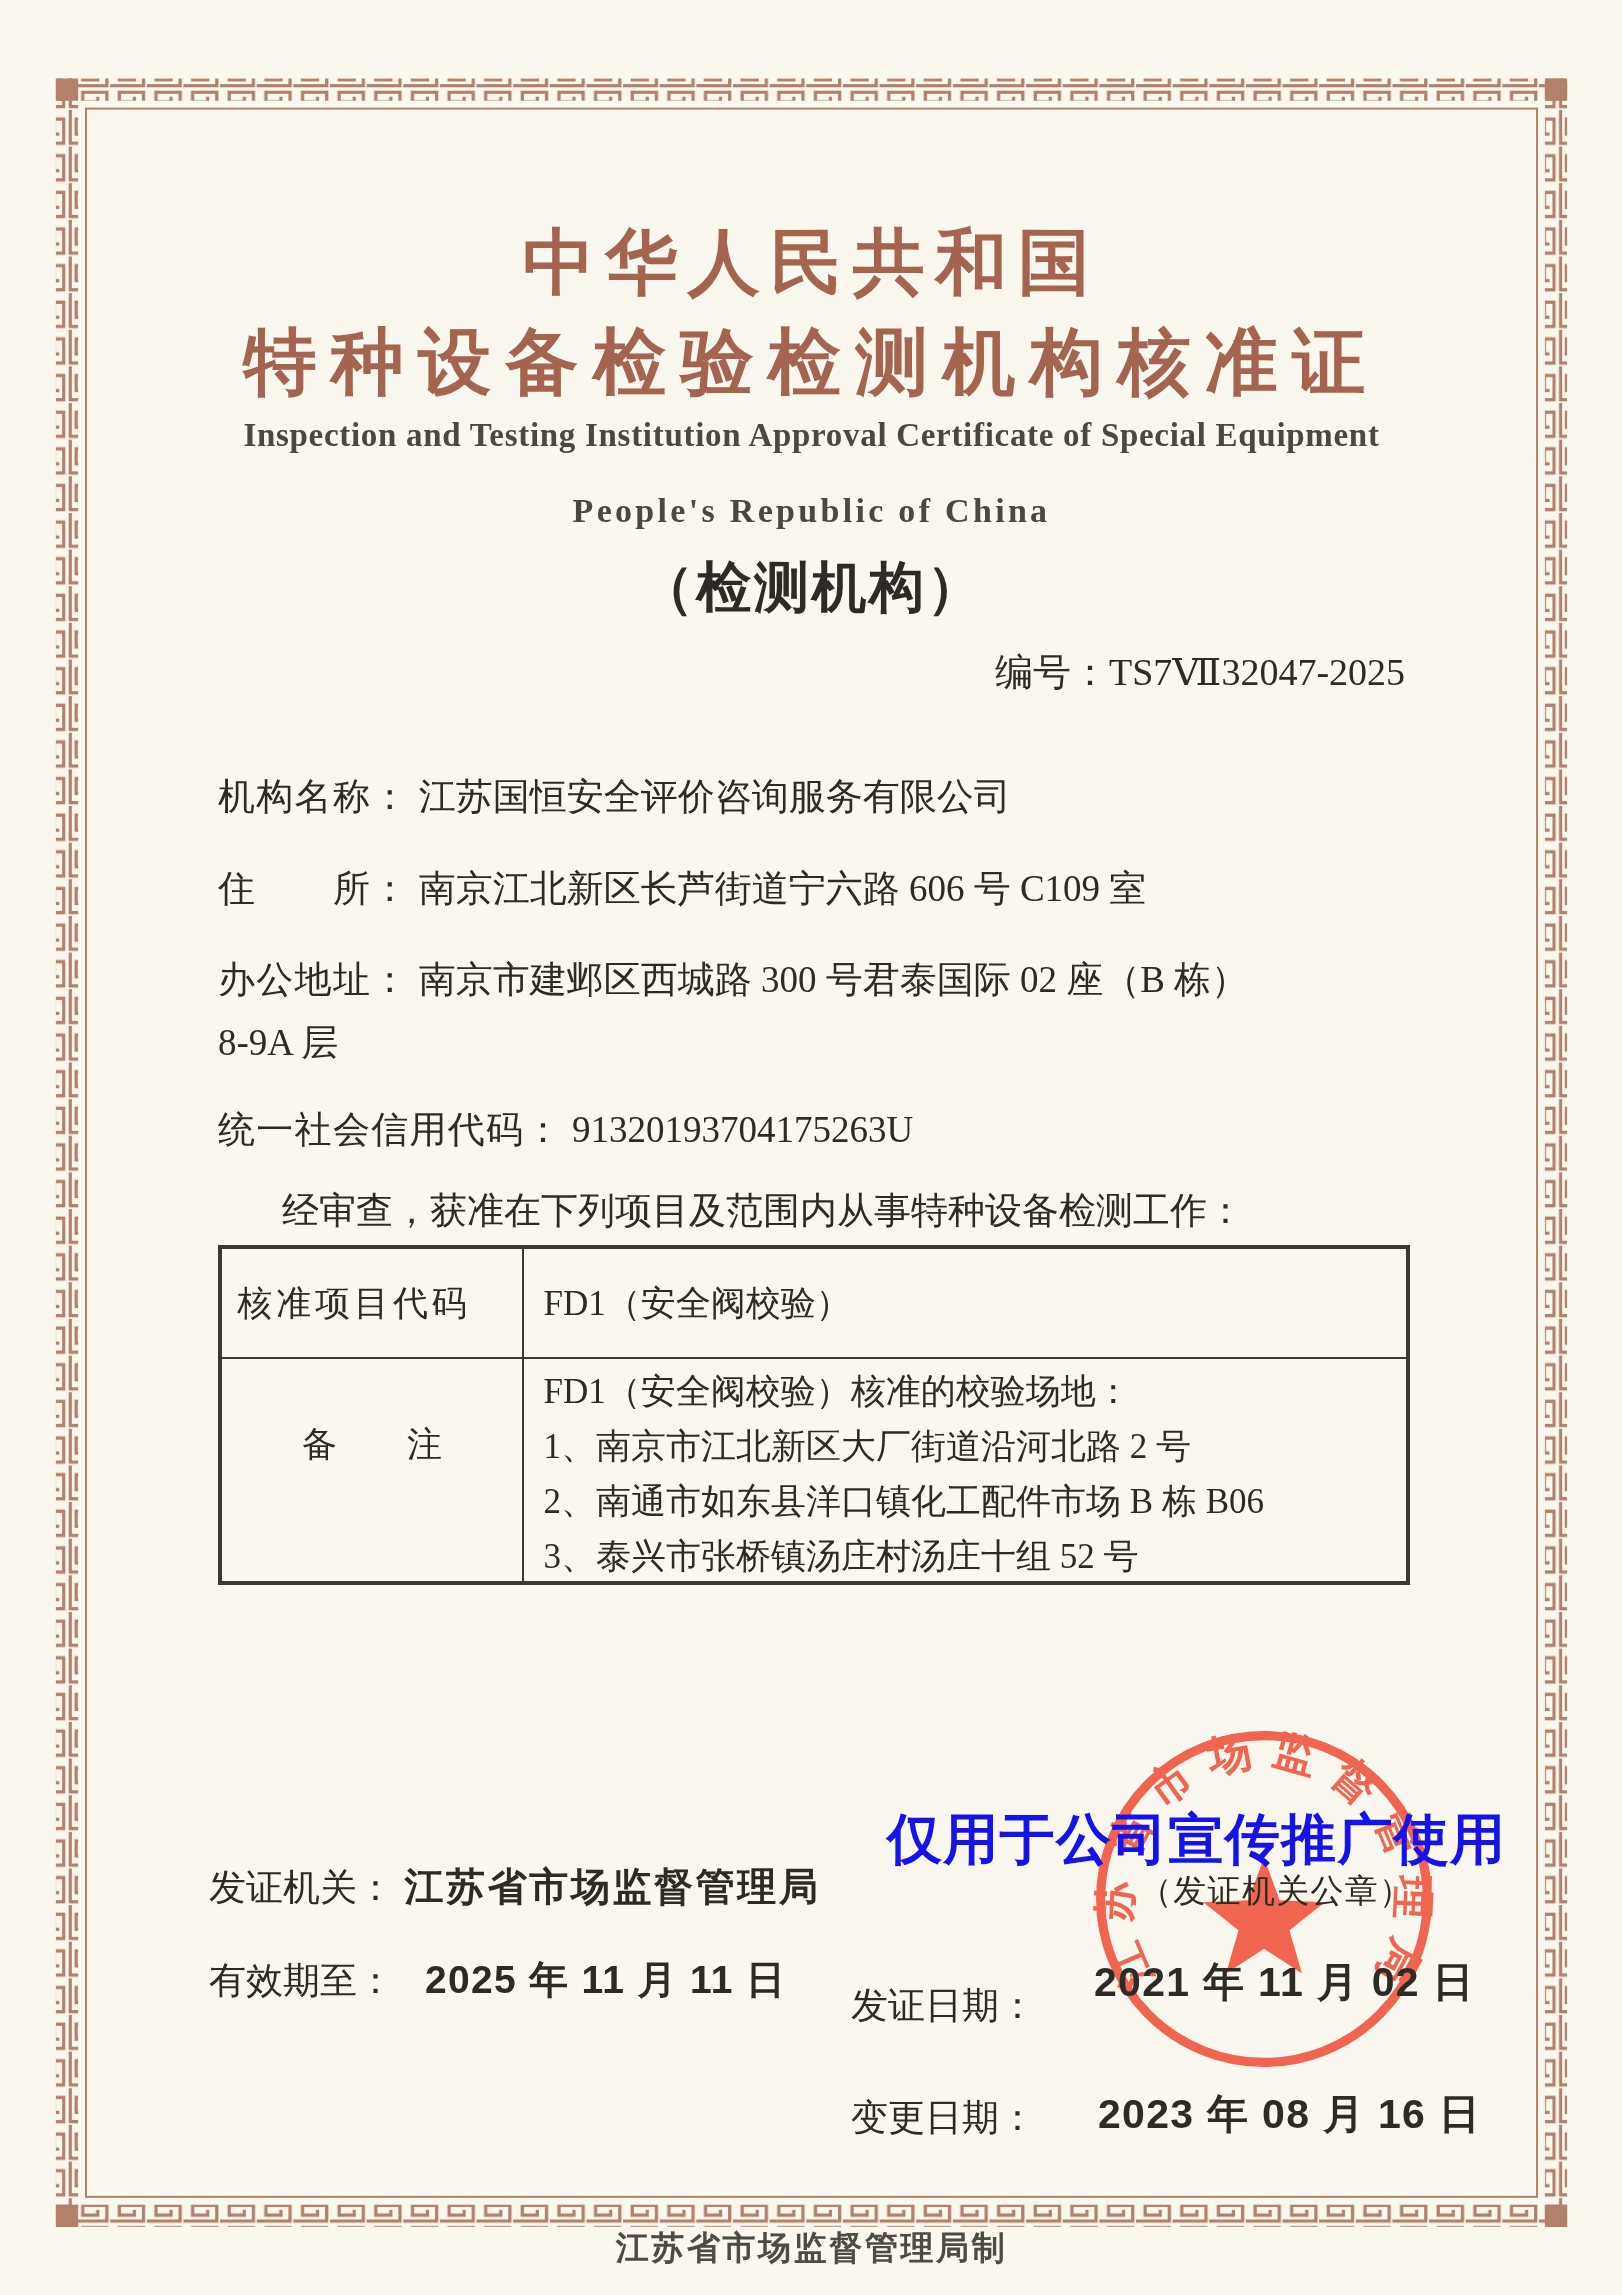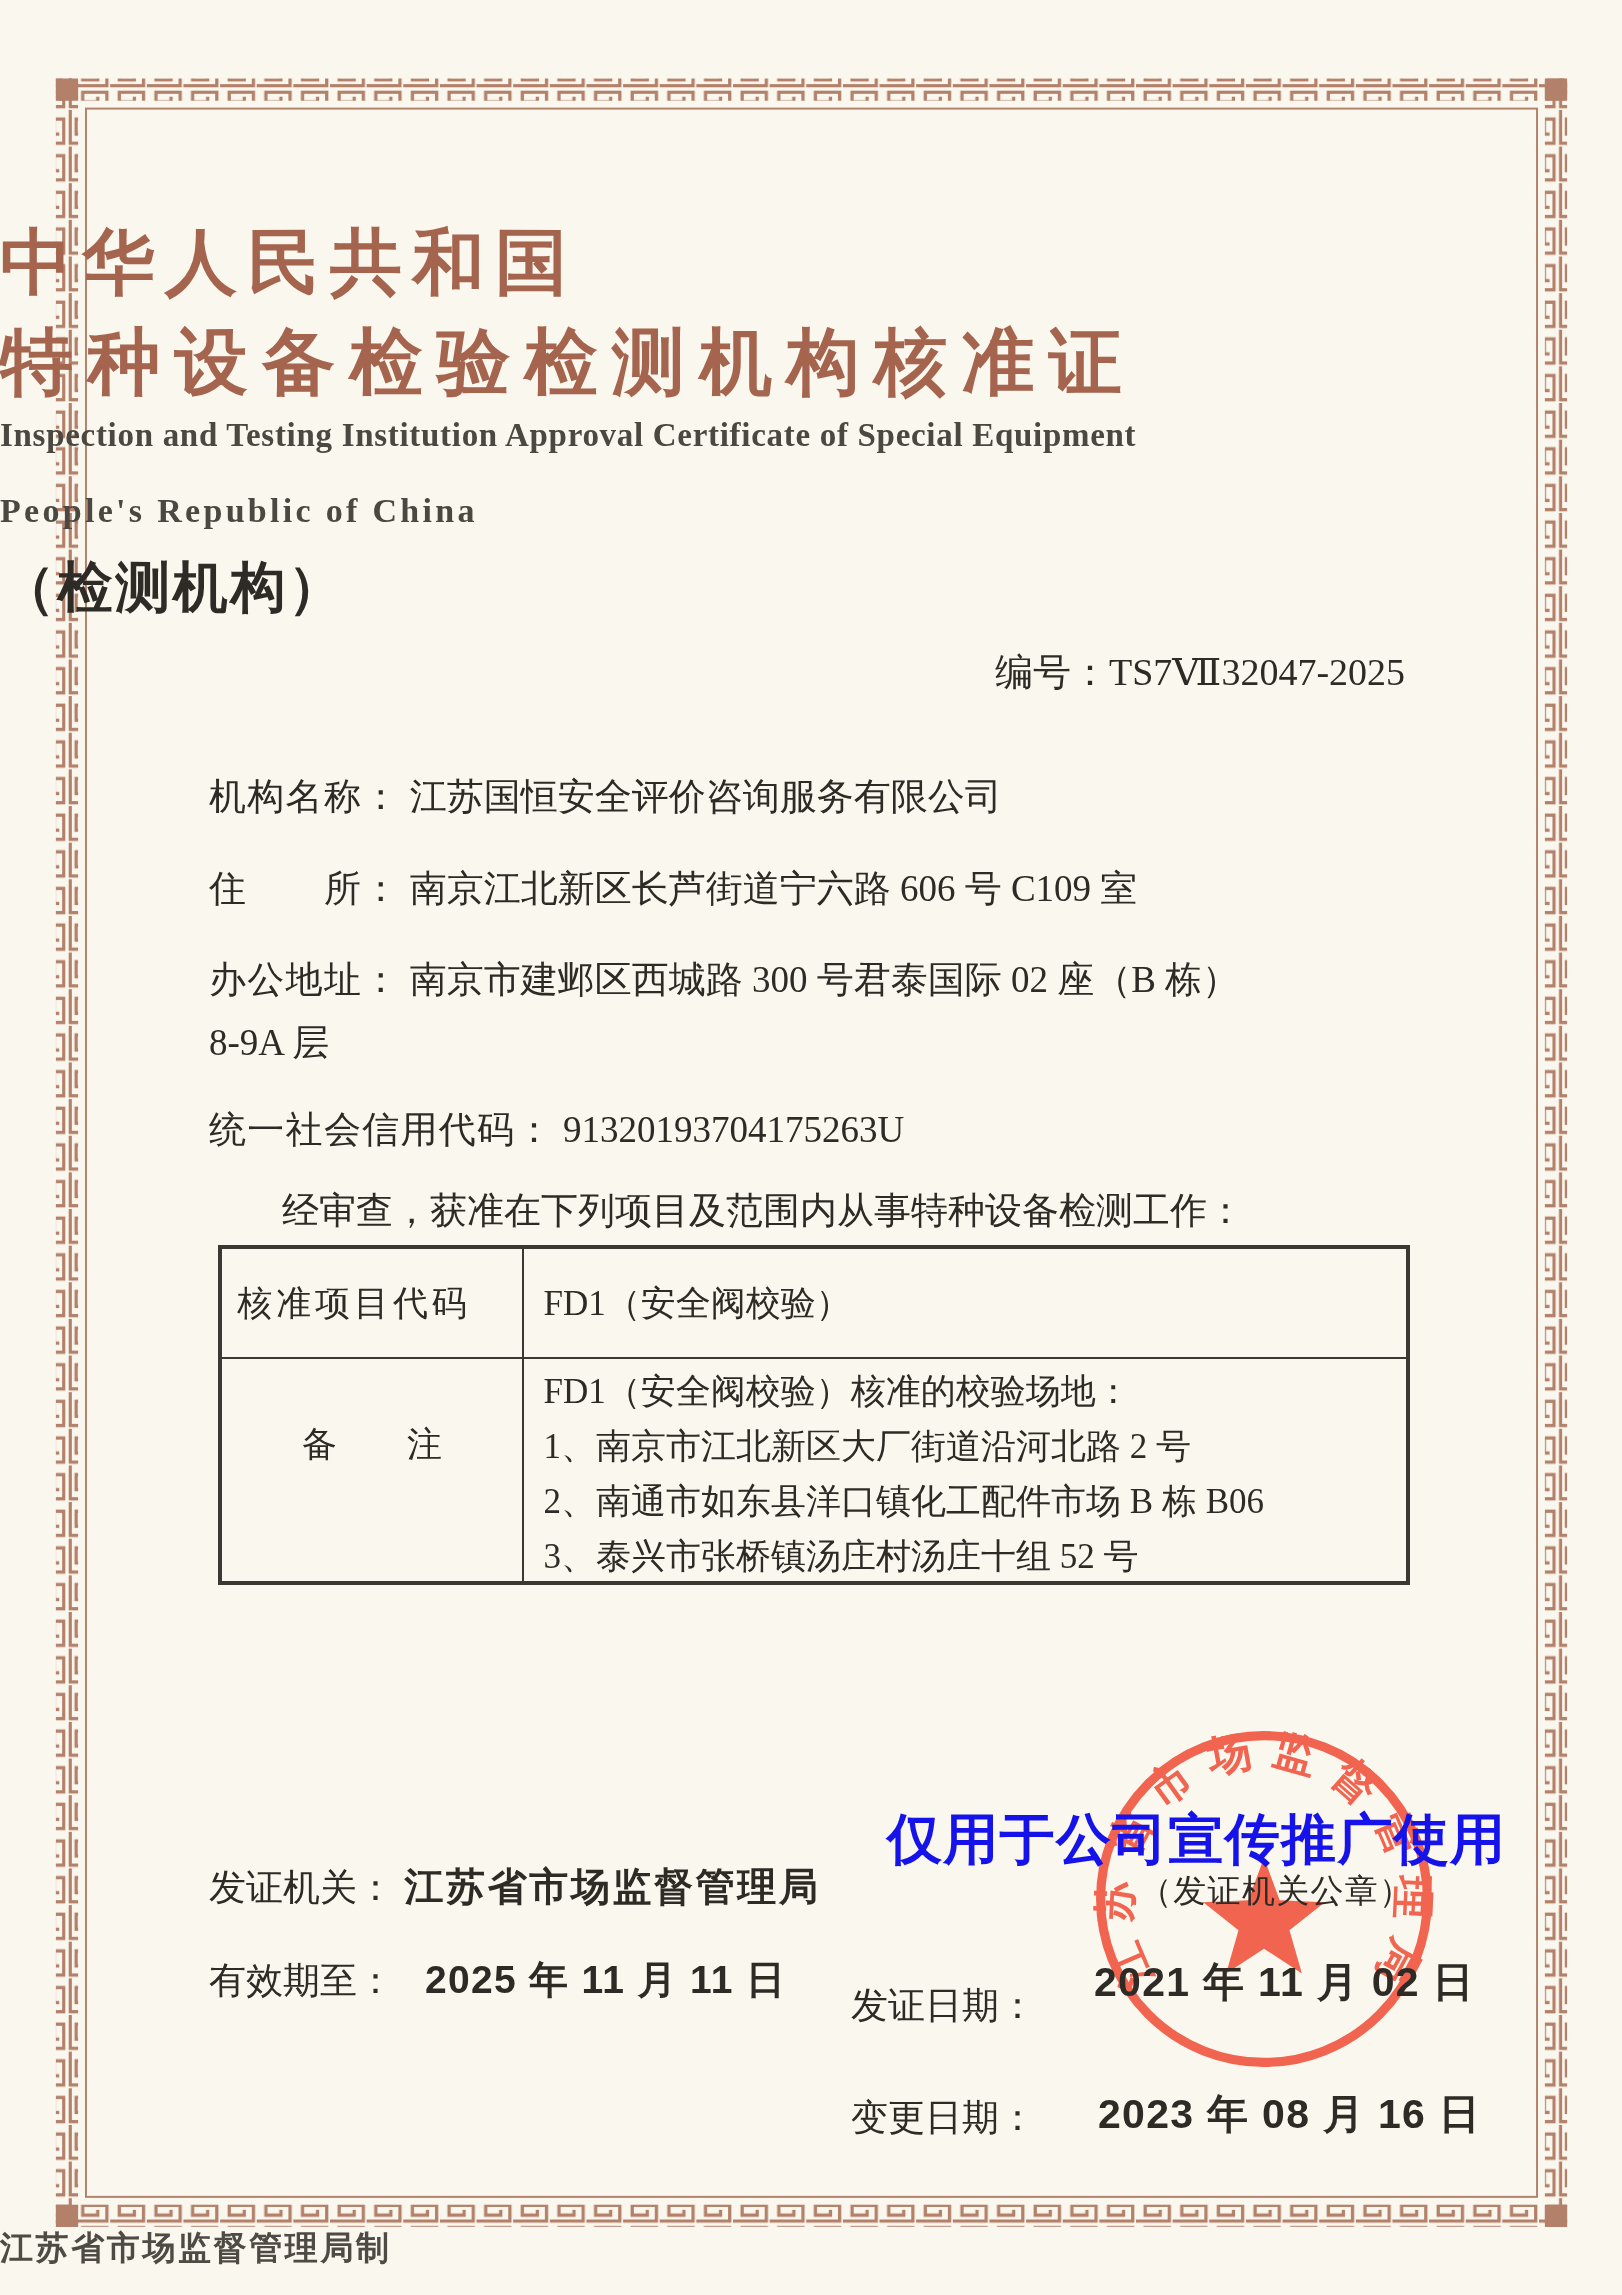--- a/index.html
+++ b/index.html
@@ -16,31 +16,31 @@
   html,body{margin:0;padding:0;background:#e8e6df;}
   .page{
     position:relative;
     width:1623px;height:2295px;
     background:var(--paper);
     font-family:"Liberation Serif","DejaVu Serif",serif;
     color:var(--ink);
     overflow:hidden;
   }
   .abs{position:absolute;}
-  .center{left:0;width:1623px;}
+  .center{left:0;width:1623px;text-align:center;}
   .frame{left:0;top:0;z-index:0;}
   .t-cn{font-weight:bold;color:var(--title-red);white-space:nowrap;}
   .t1{top:215px;font-size:72px;letter-spacing:10.5px;}
   .t2{top:314px;font-size:73px;letter-spacing:14.4px;}
   .en{font-weight:bold;color:var(--en-gray);white-space:nowrap;}
   .en1{top:417px;font-size:33px;letter-spacing:0.7px;}
   .en2{top:492px;font-size:34px;letter-spacing:3.3px;}
   .orgtype{top:551px;font-size:55px;font-weight:bold;color:var(--ink);letter-spacing:2.6px;}
   .certno{left:995px;top:647px;font-size:38px;white-space:nowrap;}
-  .infoline{left:209px;font-size:37px;white-space:nowrap;}
+  .infoline{left:218px;font-size:37px;white-space:nowrap;}
   .infoline .lab{letter-spacing:1.3px;}
   .infoline .val{margin-left:9.2px;}
   .statement{left:209px;top:1186px;font-size:37px;text-indent:73px;white-space:nowrap;}
   .tbl{left:218px;top:1245px;width:1192px;height:340px;border:4.6px solid var(--table-line);box-sizing:border-box;z-index:2;}
   .tbl .vdiv{position:absolute;left:300px;top:0;width:2px;height:100%;background:var(--table-line);}
   .tbl .hdiv{position:absolute;left:0;top:108px;width:100%;height:2px;background:var(--table-line);}
   .tbl .c{position:absolute;font-size:35px;color:var(--ink);}
   .tbl .h1{left:0;top:0;width:264px;height:108px;display:flex;align-items:center;justify-content:center;letter-spacing:3.9px;}
   .tbl .v1{left:302px;top:0;width:879px;height:108px;display:flex;align-items:center;padding-left:19.6px;box-sizing:border-box;}
   .tbl .h2{left:0;top:110px;width:300px;height:170px;display:flex;align-items:center;justify-content:center;}

